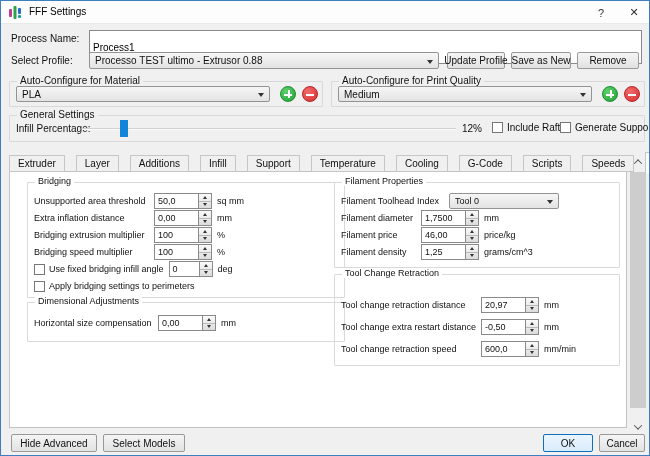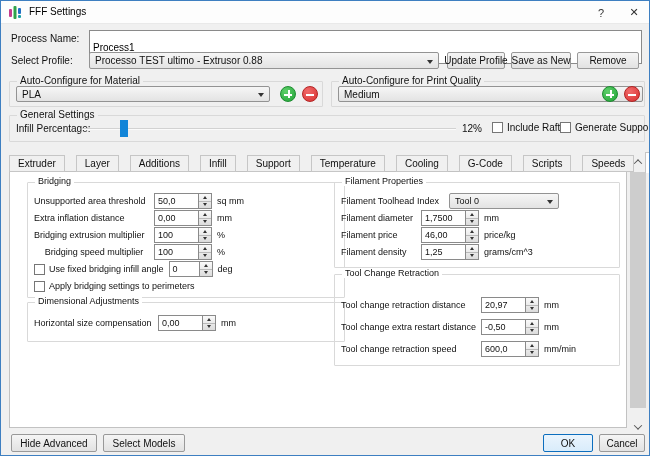--- a/index.html
+++ b/index.html
@@ -117,21 +117,21 @@
         <span class="h"></span>
         <span class="v"></span>
       </div>
     <div class="circle-btn rem" style="left:292px; top:4px;">
         <span class="h"></span>
       </div>
   </div>
 
   <div class="groupbox" style="left:330px; top:80px; width:314px; height:26px;">
     <span class="gb-title">Auto-Configure for Print Quality</span>
-    <div class="combo" style="left:6px; top:4px; width:305px; height:16px;">
+    <div class="combo" style="left:6px; top:4px; width:254px; height:16px;">
       <span>Medium</span>
       <span class="caret"></span>
     </div>
     <div class="circle-btn add" style="left:270px; top:4px;">
         <span class="h"></span>
         <span class="v"></span>
       </div>
     <div class="circle-btn rem" style="left:292px; top:4px;">
         <span class="h"></span>
       </div>
@@ -217,21 +217,21 @@
               </span>
               <span class="sb dn">
                 <span class="tri-dn"></span>
               </span>
             </span>
         </span>
         <span class="unit">%</span>
       </div>
 
       <div class="form-row">
-        <span class="flabel" style="width:120px;text-align:center;">Bridging speed multiplier</span>
+        <span class="flabel" style="width:120px;">Bridging speed multiplier</span>
         <span class="spin">
           <span class="spin-val">100</span>
           <span class="spin-btns">
               <span class="sb up">
                 <span class="tri-up"></span>
               </span>
               <span class="sb dn">
                 <span class="tri-dn"></span>
               </span>
             </span>

